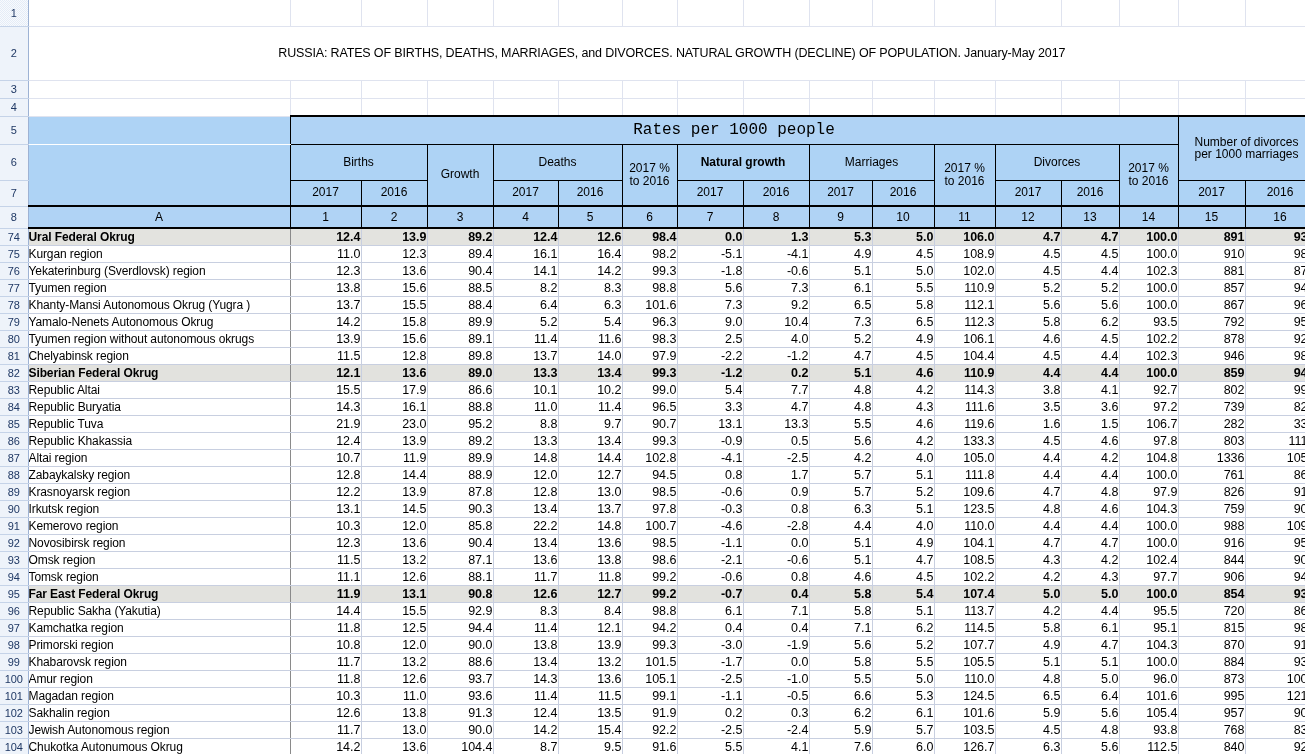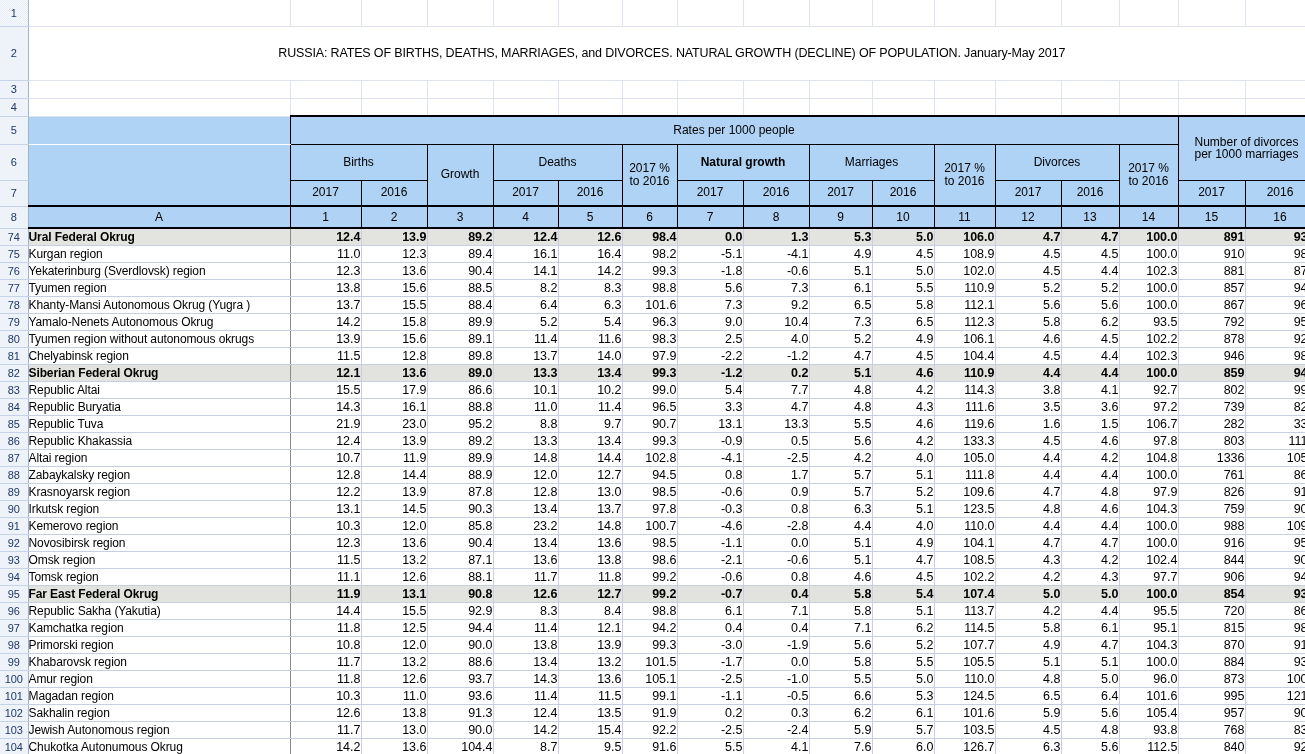--- a/index.html
+++ b/index.html
@@ -90,22 +90,23 @@
   .hdr-band {
     background: #9dc9f3;
     background-image:
       linear-gradient(45deg, rgba(255,255,255,.38) 25%, transparent 25%, transparent 75%, rgba(255,255,255,.38) 75%),
       linear-gradient(45deg, rgba(255,255,255,.38) 25%, transparent 25%, transparent 75%, rgba(255,255,255,.38) 75%);
     background-size: 2px 2px;
     background-position: 0 0, 1px 1px;
     border-top: 2px solid #000;
     border-left: 1px solid #000;
     border-right: 1px solid #000;
-    font-size: 12px;
+    font-size: 16px;
     text-align: center;
+    font-family: Liberation Mono, monospace;
   }
   .hdr-numrow {
     background: #9dc9f3;
     background-image:
       linear-gradient(45deg, rgba(255,255,255,.38) 25%, transparent 25%, transparent 75%, rgba(255,255,255,.38) 75%),
       linear-gradient(45deg, rgba(255,255,255,.38) 25%, transparent 25%, transparent 75%, rgba(255,255,255,.38) 75%);
     background-size: 2px 2px;
     background-position: 0 0, 1px 1px;
     border: 1px solid #000;
     border-top: 2px solid #000;
@@ -635,21 +636,21 @@
           <td class="datacell">104.3</td>
           <td class="datacell">759</td>
           <td class="datacell">902</td>
         </tr>
         <tr style="height: 17px;">
           <td class="rowhdr">91</td>
           <td class="labelcell">Kemerovo region</td>
           <td class="datacell">10.3</td>
           <td class="datacell">12.0</td>
           <td class="datacell">85.8</td>
-          <td class="datacell">23.2</td>
+          <td class="datacell">22.2</td>
           <td class="datacell">14.8</td>
           <td class="datacell">100.7</td>
           <td class="datacell">-4.6</td>
           <td class="datacell">-2.8</td>
           <td class="datacell">4.4</td>
           <td class="datacell">4.0</td>
           <td class="datacell">110.0</td>
           <td class="datacell">4.4</td>
           <td class="datacell">4.4</td>
           <td class="datacell">100.0</td>

